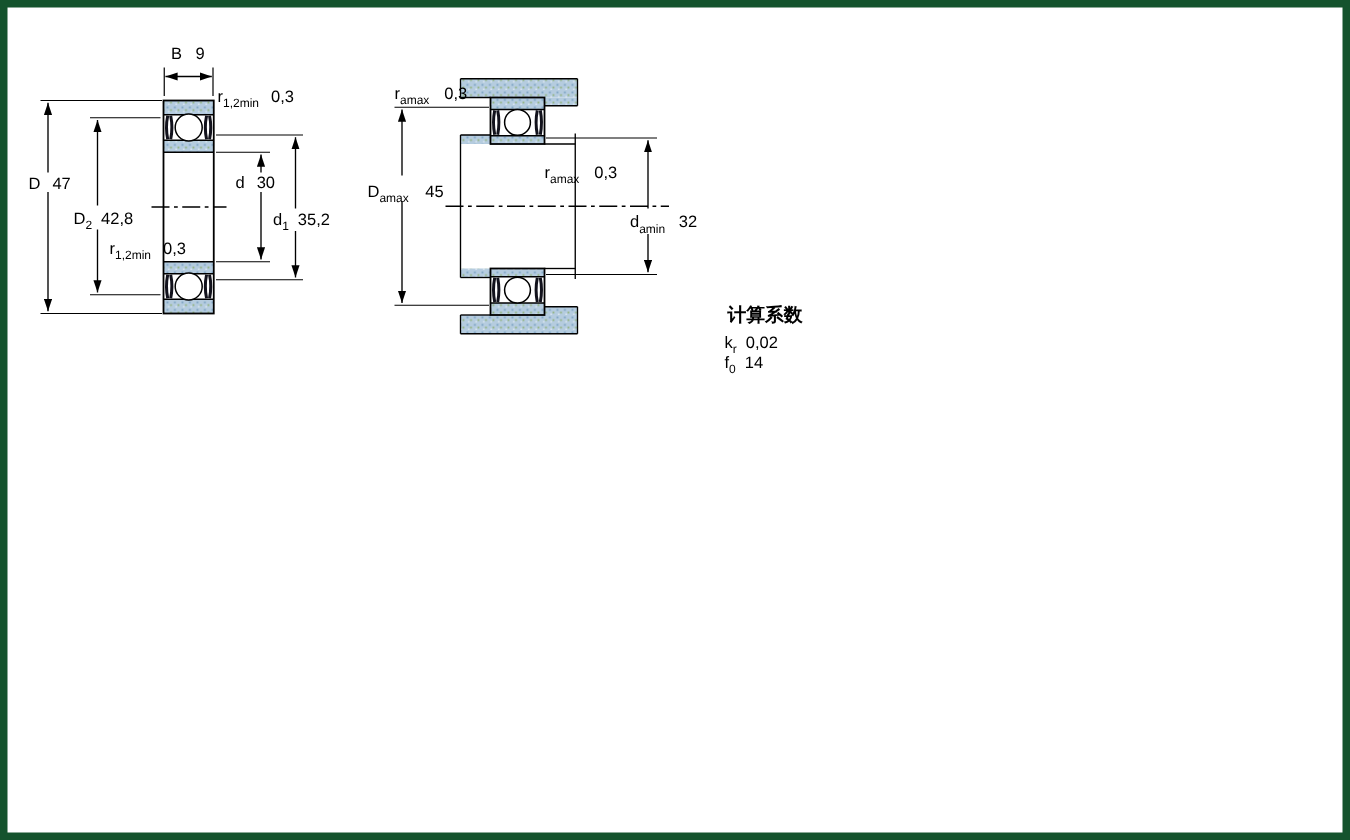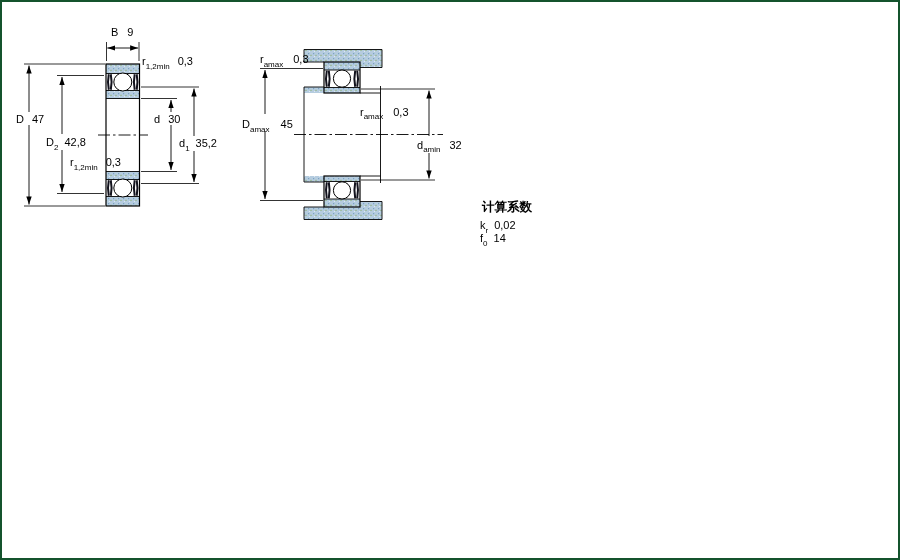--- a/index.html
+++ b/index.html
@@ -1,17 +1,17 @@
 <!DOCTYPE html>
 <html><head>
 <meta charset="utf-8">
 <style>
   html,body{margin:0;padding:0;background:#fff;}
   #canvas{position:relative;width:900px;height:560px;box-sizing:border-box;
-          border:2px solid #14532d;background:#ffffff;overflow:hidden;}
+          border:5px solid #14532d;background:#ffffff;overflow:hidden;}
   svg{position:absolute;left:0;top:0;}
   text{font-family:"Liberation Sans","DejaVu Sans",sans-serif;font-size:11px;fill:#000;}
   .sub{font-size:8px;}
   .hd{font-weight:bold;font-size:12.5px;}
   .ext{stroke:#000;stroke-width:0.8;}
   .dim{stroke:#000;stroke-width:0.9;fill:none;}
   .out{stroke:#000;stroke-width:1.2;fill:none;}
   .in{stroke:#000;stroke-width:0.9;}
   .cl{stroke:#000;stroke-width:0.9;stroke-dasharray:12 3 2.5 3;}
   .seal{stroke:#12121c;stroke-width:2;fill:none;}

